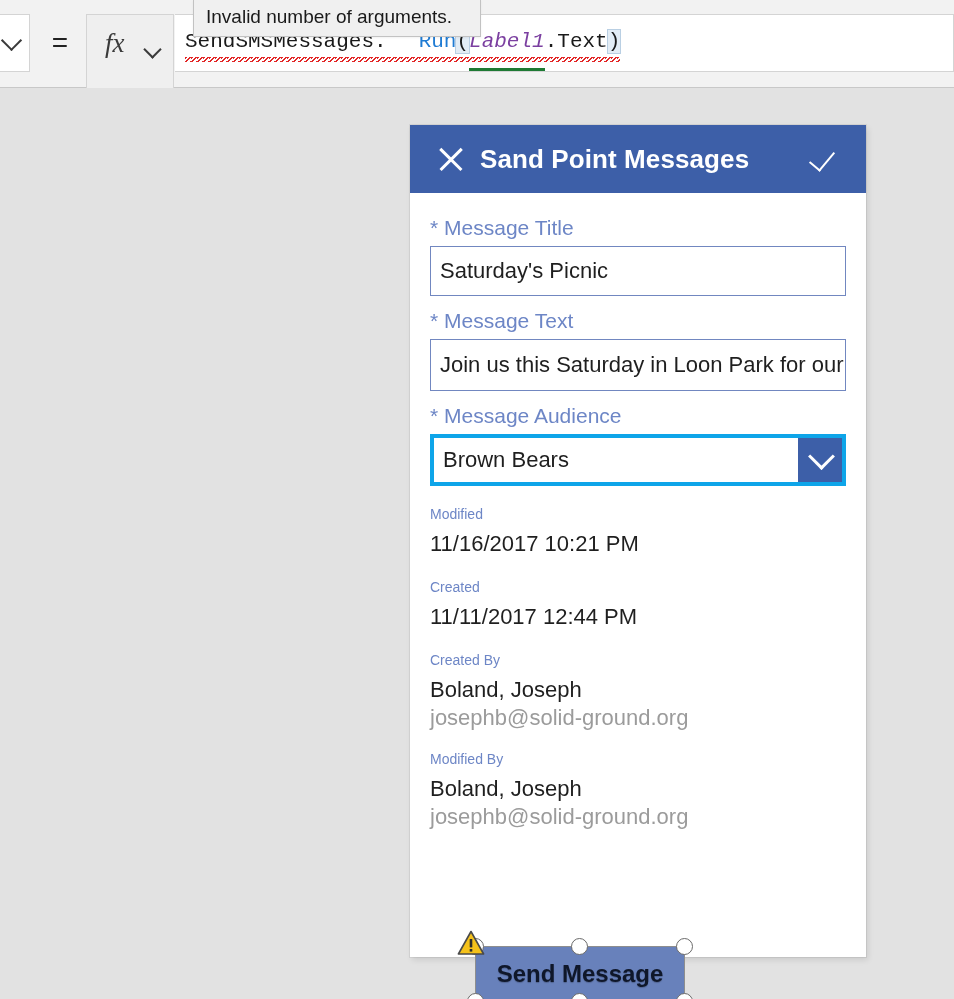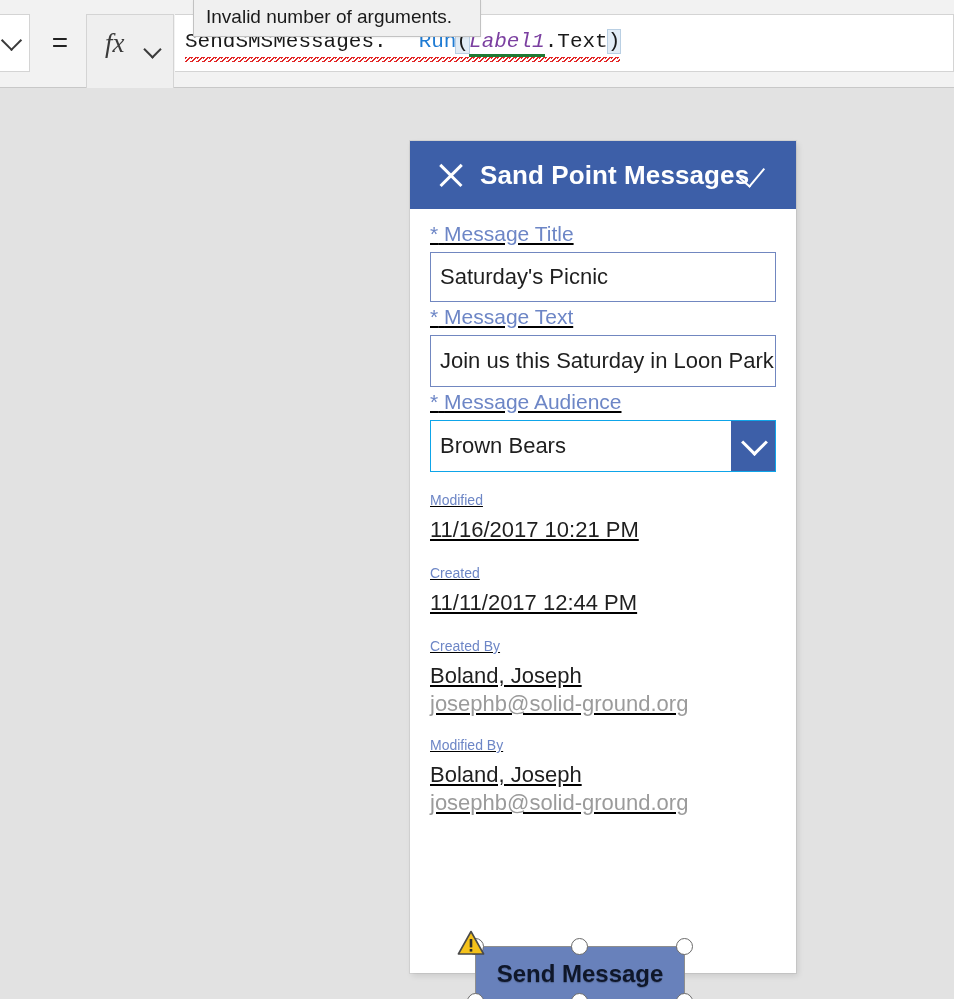--- a/index.html
+++ b/index.html
@@ -126,21 +126,21 @@
     height: 5px;
     background-image:
       repeating-linear-gradient(135deg,
         #e01b1b 0px, #e01b1b 1.6px,
         transparent 1.6px, transparent 3.2px);
     background-size: 6px 5px;
     opacity: .95;
   }
   .underline-green {
     border-bottom: 3px solid #1e7a34;
-    padding-bottom: 1px;
+    padding-bottom: 15px;
   }
   .paren-sel {
     background: #e3edf6;
     outline: 1px solid #b9cfe3;
   }
 
   
   #formula-tooltip {
     position: absolute;
     left: 193px; top: 0px;
@@ -161,26 +161,25 @@
     position: absolute;
     left: 0; top: 88px;
     width: 954px;
     height: 911px;
     background: #e2e2e2;
   }
 
   
   #app-screen {
     position: absolute;
-    left: 410px; top: 53px;
-    width: 386px;
+    left: 410px; top: 37px;
+    width: 456px;
     height: 832px;
     background: #ffffff;
     box-shadow: 0 0 0 1px rgba(0,0,0,.06), 2px 3px 6px rgba(0,0,0,.10);
-    text-decoration: underline;
   }
 
   
   #app-header {
     position: relative;
     height: 68px;
     background: #3d5fa8;
     color: #ffffff;
   }
   #app-header .title {
@@ -227,21 +226,21 @@
 
   
   #form-body {
     position: relative;
     padding: 10px 20px 0 20px;
   }
   .field-label {
     color: #6d86c6;
     font-size: 21px;
     line-height: 30px;
-    margin-top: 0;
+    margin-top: 10px;
     margin-bottom: 3px;
     white-space: nowrap;
   }
   .field-label .req { color: #6d86c6; }
   .text-input {
     position: relative;
     height: 50px;
     border: 1px solid #7187c0;
     background: #ffffff;
     box-sizing: border-box;
@@ -255,21 +254,21 @@
     font-size: 22px;
     color: #1f1f1f;
     white-space: nowrap;
   }
   .text-input.tall { height: 52px; }
 
   
   .dropdown {
     position: relative;
     height: 52px;
-    border: 1px solid #0ea5e9;
+    border: 4px solid #0ea5e9;
     background: #ffffff;
     box-sizing: border-box;
     cursor: pointer;
     overflow: hidden;
   }
   .dropdown .val {
     position: absolute;
     left: 9px; top: 50%;
     transform: translateY(-50%);
     font-size: 22px;

